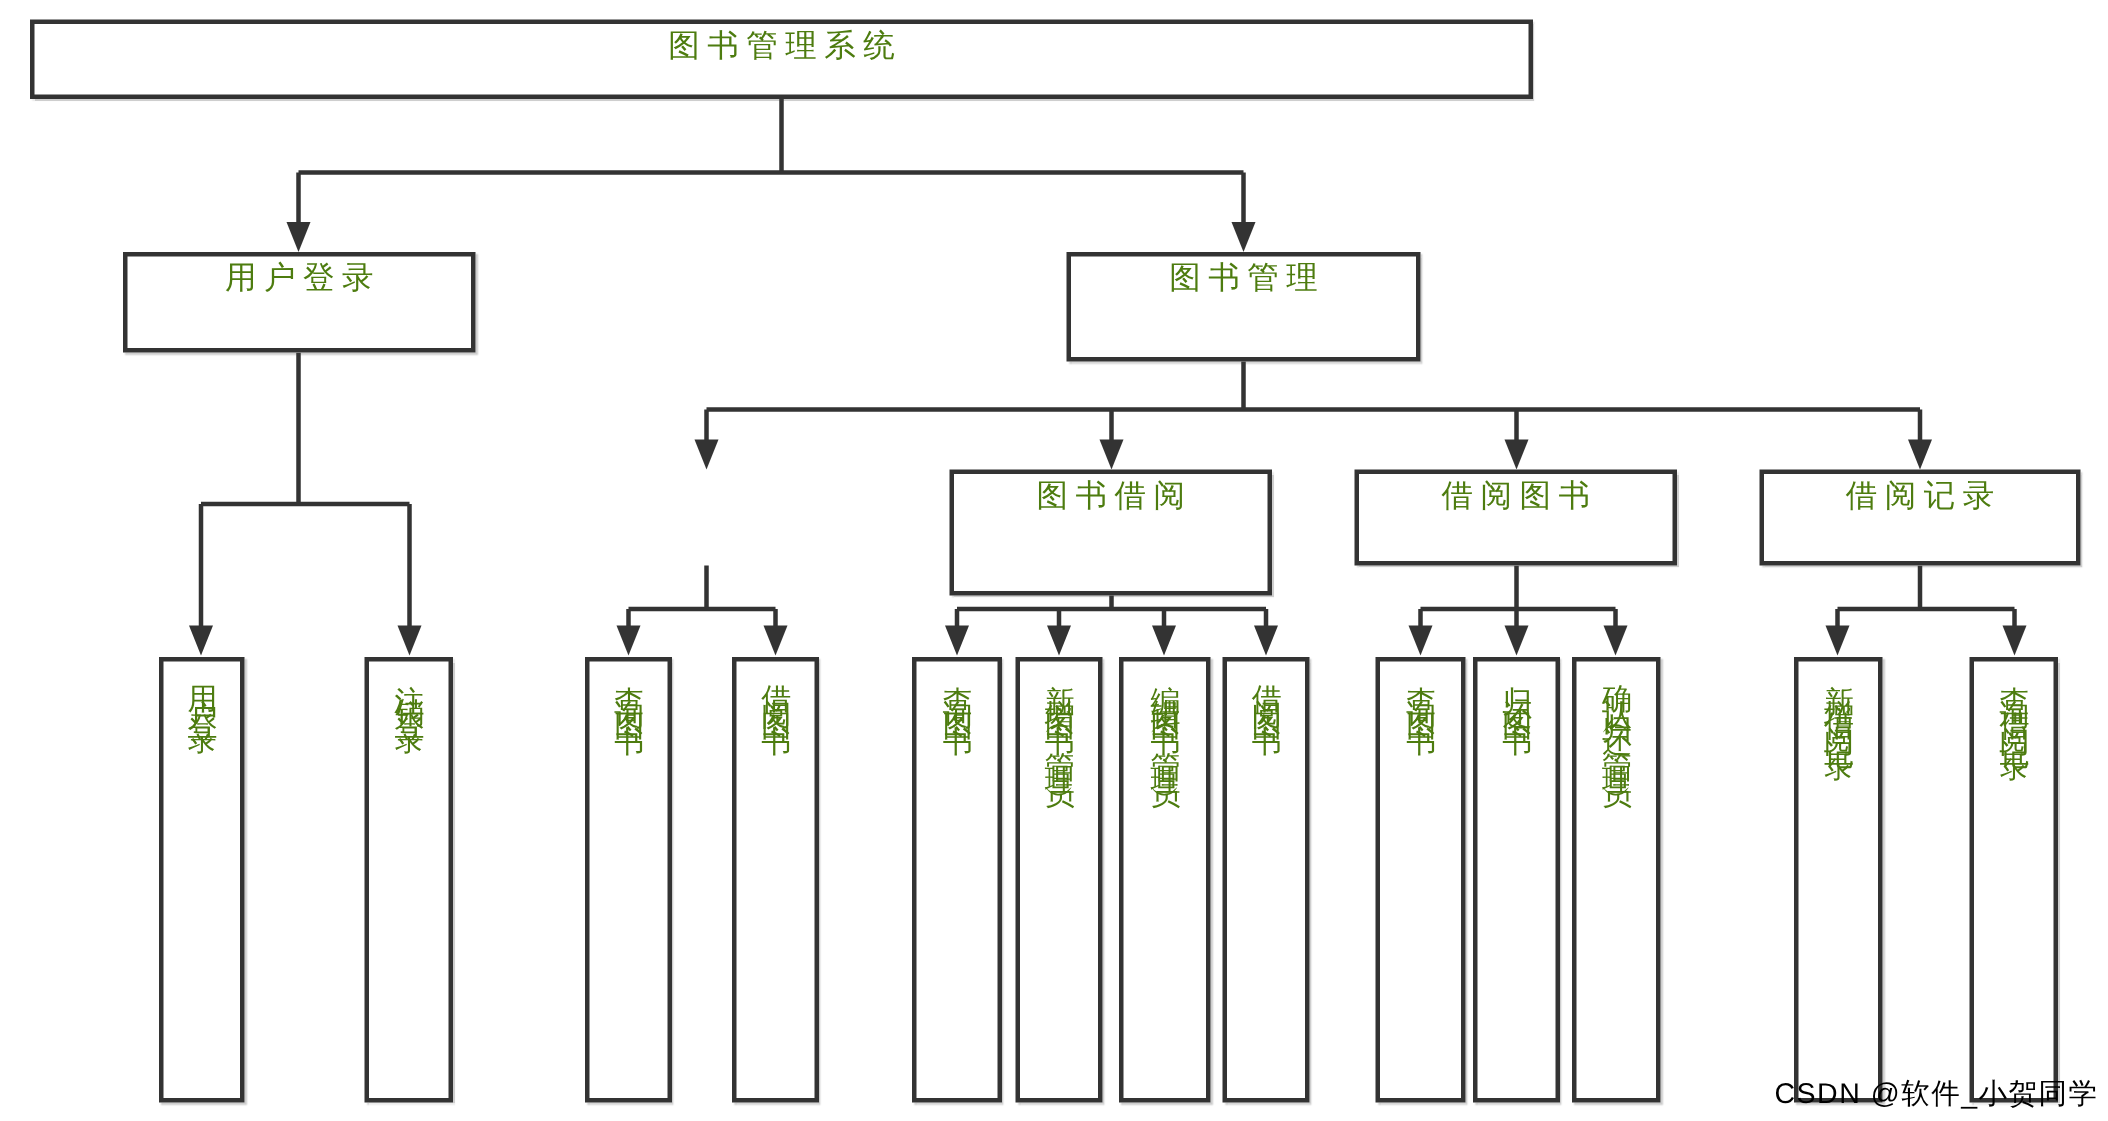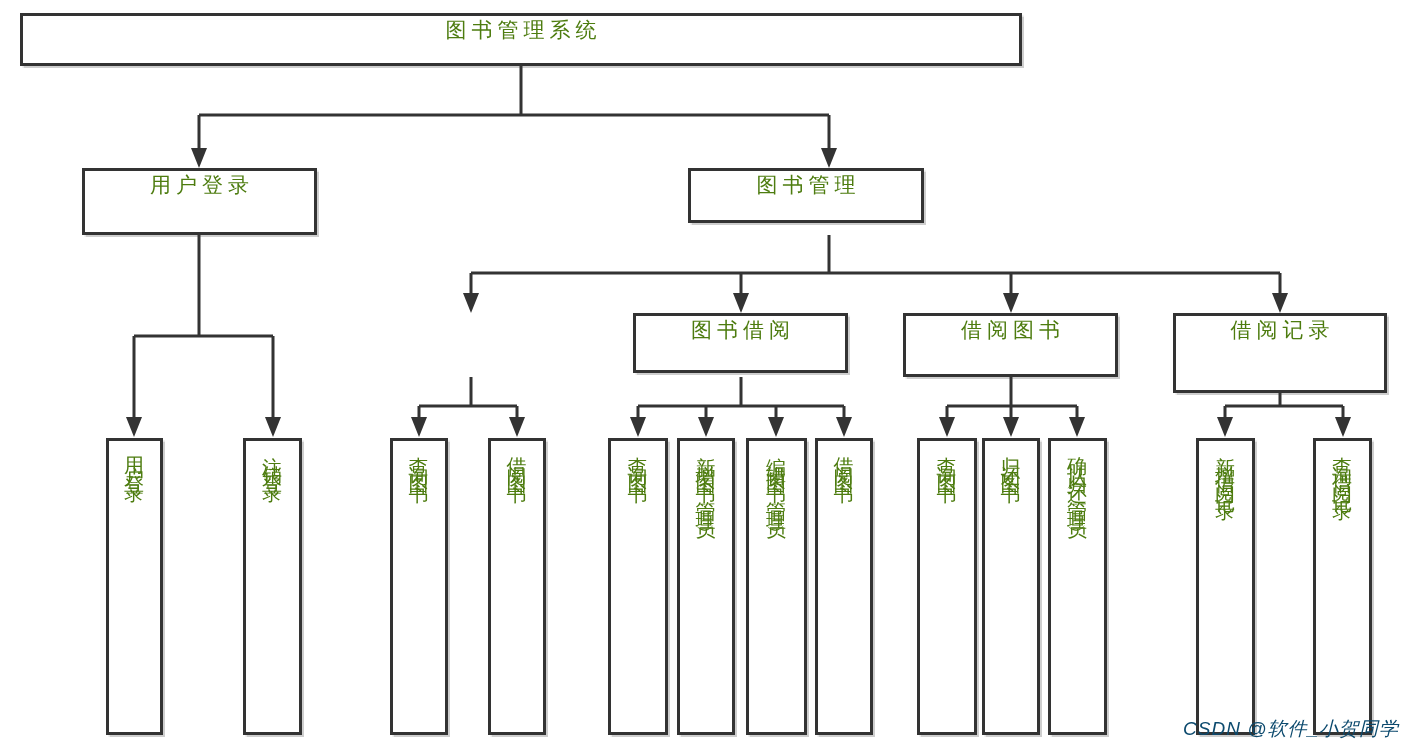--- a/index.html
+++ b/index.html
@@ -29,43 +29,43 @@
   }
   .box.v .lbl{
     writing-mode:vertical-rl;
     font-size:20px;letter-spacing:9px;
     line-height:1;
     white-space:nowrap;
   }
   
   #n-root{left:20px;top:13px;width:1002px;height:53px;}
   #n-user-login{left:82px;top:168px;width:235px;height:67px;}
-  #n-book-mgmt{left:688px;top:168px;width:236px;height:55px;}
+  #n-book-mgmt{left:711px;top:168px;width:236px;height:73px;}
   #n-new-book{left:363px;top:313px;width:215px;height:64px;}
-  #n-book-borrow{left:633px;top:313px;width:215px;height:60px;}
+  #n-book-borrow{left:633px;top:313px;width:215px;height:84px;}
   #n-current{left:903px;top:313px;width:215px;height:64px;}
-  #n-records{left:1173px;top:313px;width:214px;height:80px;}
+  #n-records{left:1173px;top:313px;width:214px;height:64px;}
   .leaf{top:438px;height:297px;}
   #n-leaf-user-login{left:106px;width:57px;}
   #n-leaf-logout{left:243px;width:59px;}
   #n-g2a{left:390px;width:58px;}
   #n-g2b{left:488px;width:58px;}
   #n-g3a{left:608px;width:60px;}
   #n-g3b{left:677px;width:58px;}
   #n-g3c{left:746px;width:61px;}
   #n-g3d{left:815px;width:58px;}
   #n-g4a{left:917px;width:60px;}
   #n-g4b{left:982px;width:58px;}
   #n-g4c{left:1048px;width:59px;}
   #n-g5a{left:1196px;width:59px;}
   #n-g5b{left:1313px;width:59px;}
   #watermark{
     position:absolute;right:6px;top:716px;
     font-size:19px;letter-spacing:1px;
-    color:#0c4a6e;z-index:3;white-space:nowrap;font-style:italic;
+    color:#000000;z-index:3;white-space:nowrap;
   }
 </style>
 </head>
 <body>
 
 <div id="canvas">
 
   <svg id="wires" width="1405" height="747">
 
     <g>

